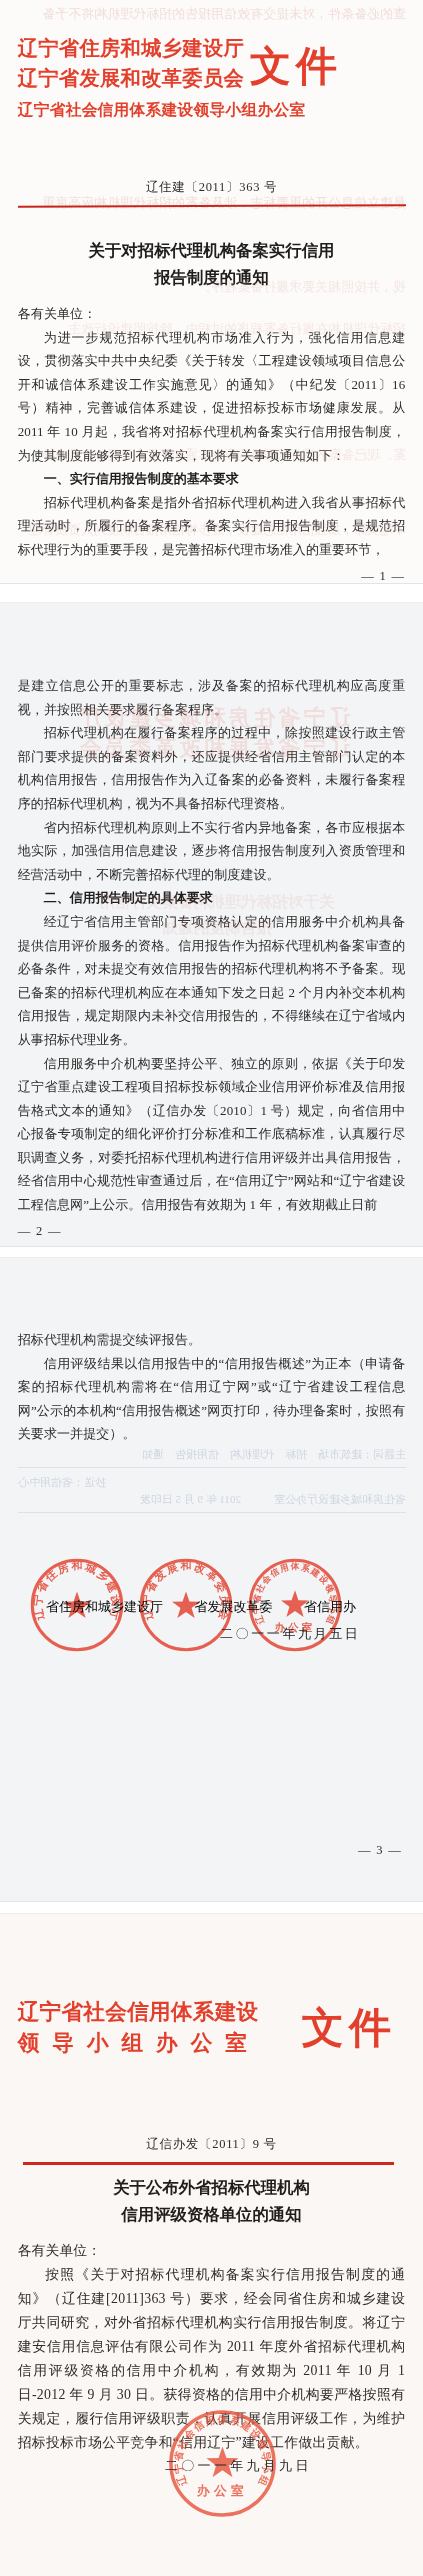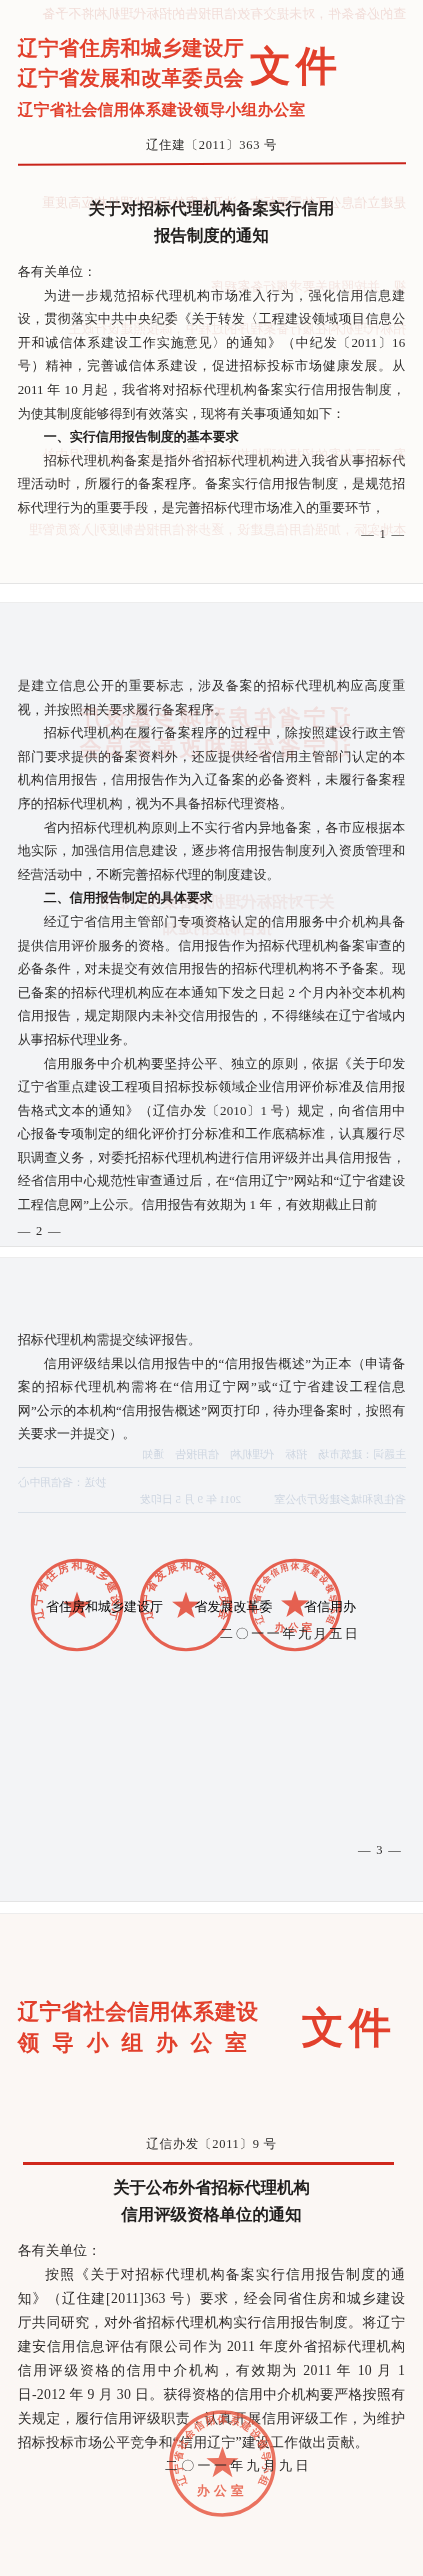--- a/index.html
+++ b/index.html
@@ -14,21 +14,21 @@
 
   
   .red{color:#e2402c;}
   .head-row{display:flex;align-items:flex-start;margin-top:34px;}
   .head-lines{white-space:nowrap;}
   .head-l1{font-size:20.3px;line-height:29.5px;font-weight:700;letter-spacing:0.3px;}
   .file-mark{margin-left:auto;margin-right:63px;margin-top:10.5px;
              font-family:"Liberation Sans","DejaVu Sans",sans-serif;
              font-weight:900;font-size:41px;line-height:1.05;letter-spacing:5.2px;white-space:nowrap;}
   .head-l3{font-size:15.7px;line-height:22px;font-weight:700;letter-spacing:0.3px;margin-top:5.9px;white-space:nowrap;}
-  .doc-no{text-align:center;font-size:12.5px;line-height:17.7px;margin-top:16px;letter-spacing:0.7px;}
+  .doc-no{text-align:center;font-size:12.5px;line-height:17.7px;margin-top:58px;letter-spacing:0.7px;}
   .red-rule{height:2px;background:#c9241b;margin-top:8.5px;transform:rotate(-0.25deg);}
   .doc-title{text-align:center;font-weight:700;font-size:16.4px;line-height:27px;margin-top:30px;color:#201e1d;}
   .salutation{font-size:13px;line-height:23.6px;margin-top:9.8px;}
   .body-p{font-size:13px;line-height:23.6px;margin:0;text-align:justify;letter-spacing:0.1px;}
   .indent{text-indent:2em;}
   .sec-head{font-family:"Liberation Sans","DejaVu Sans",sans-serif;font-weight:700;
             font-size:13px;line-height:23.6px;margin:0;text-indent:2em;color:#201e1d;}
   .page-no{font-size:12.5px;line-height:17px;margin-top:6.6px;letter-spacing:1.3px;}
   .pn-right{text-align:right;}
   .pn-left{text-align:left;}

